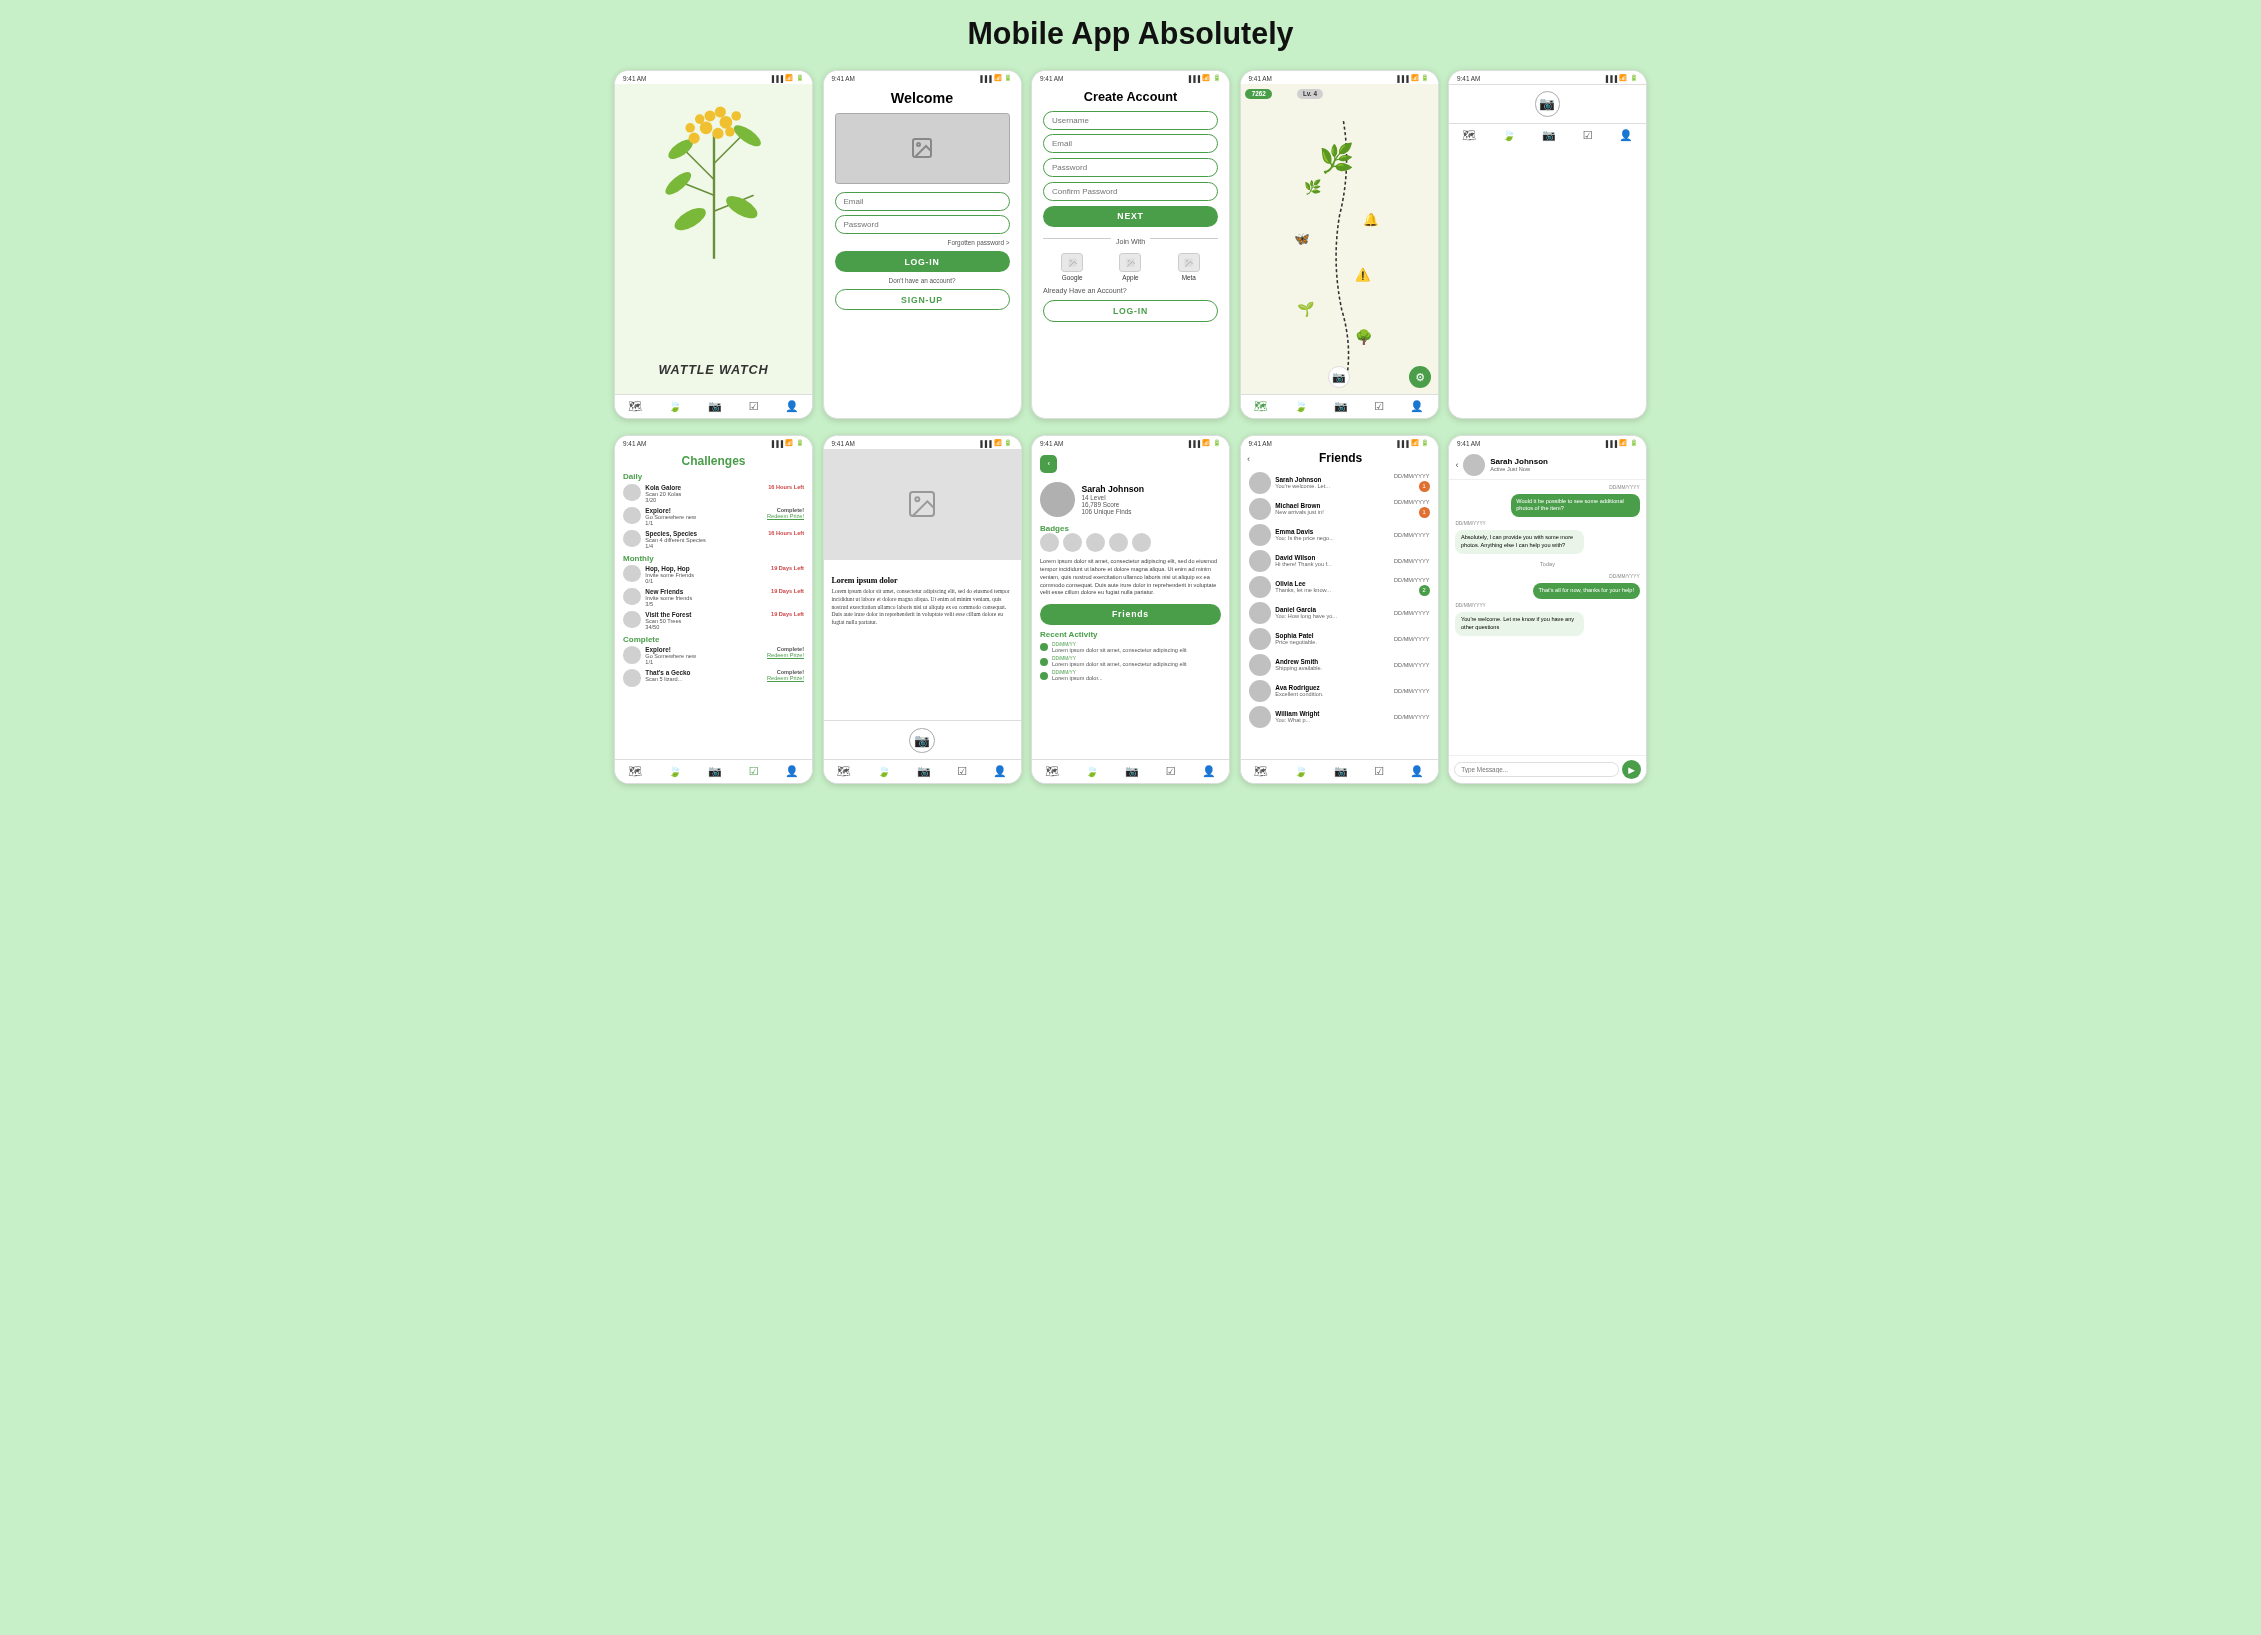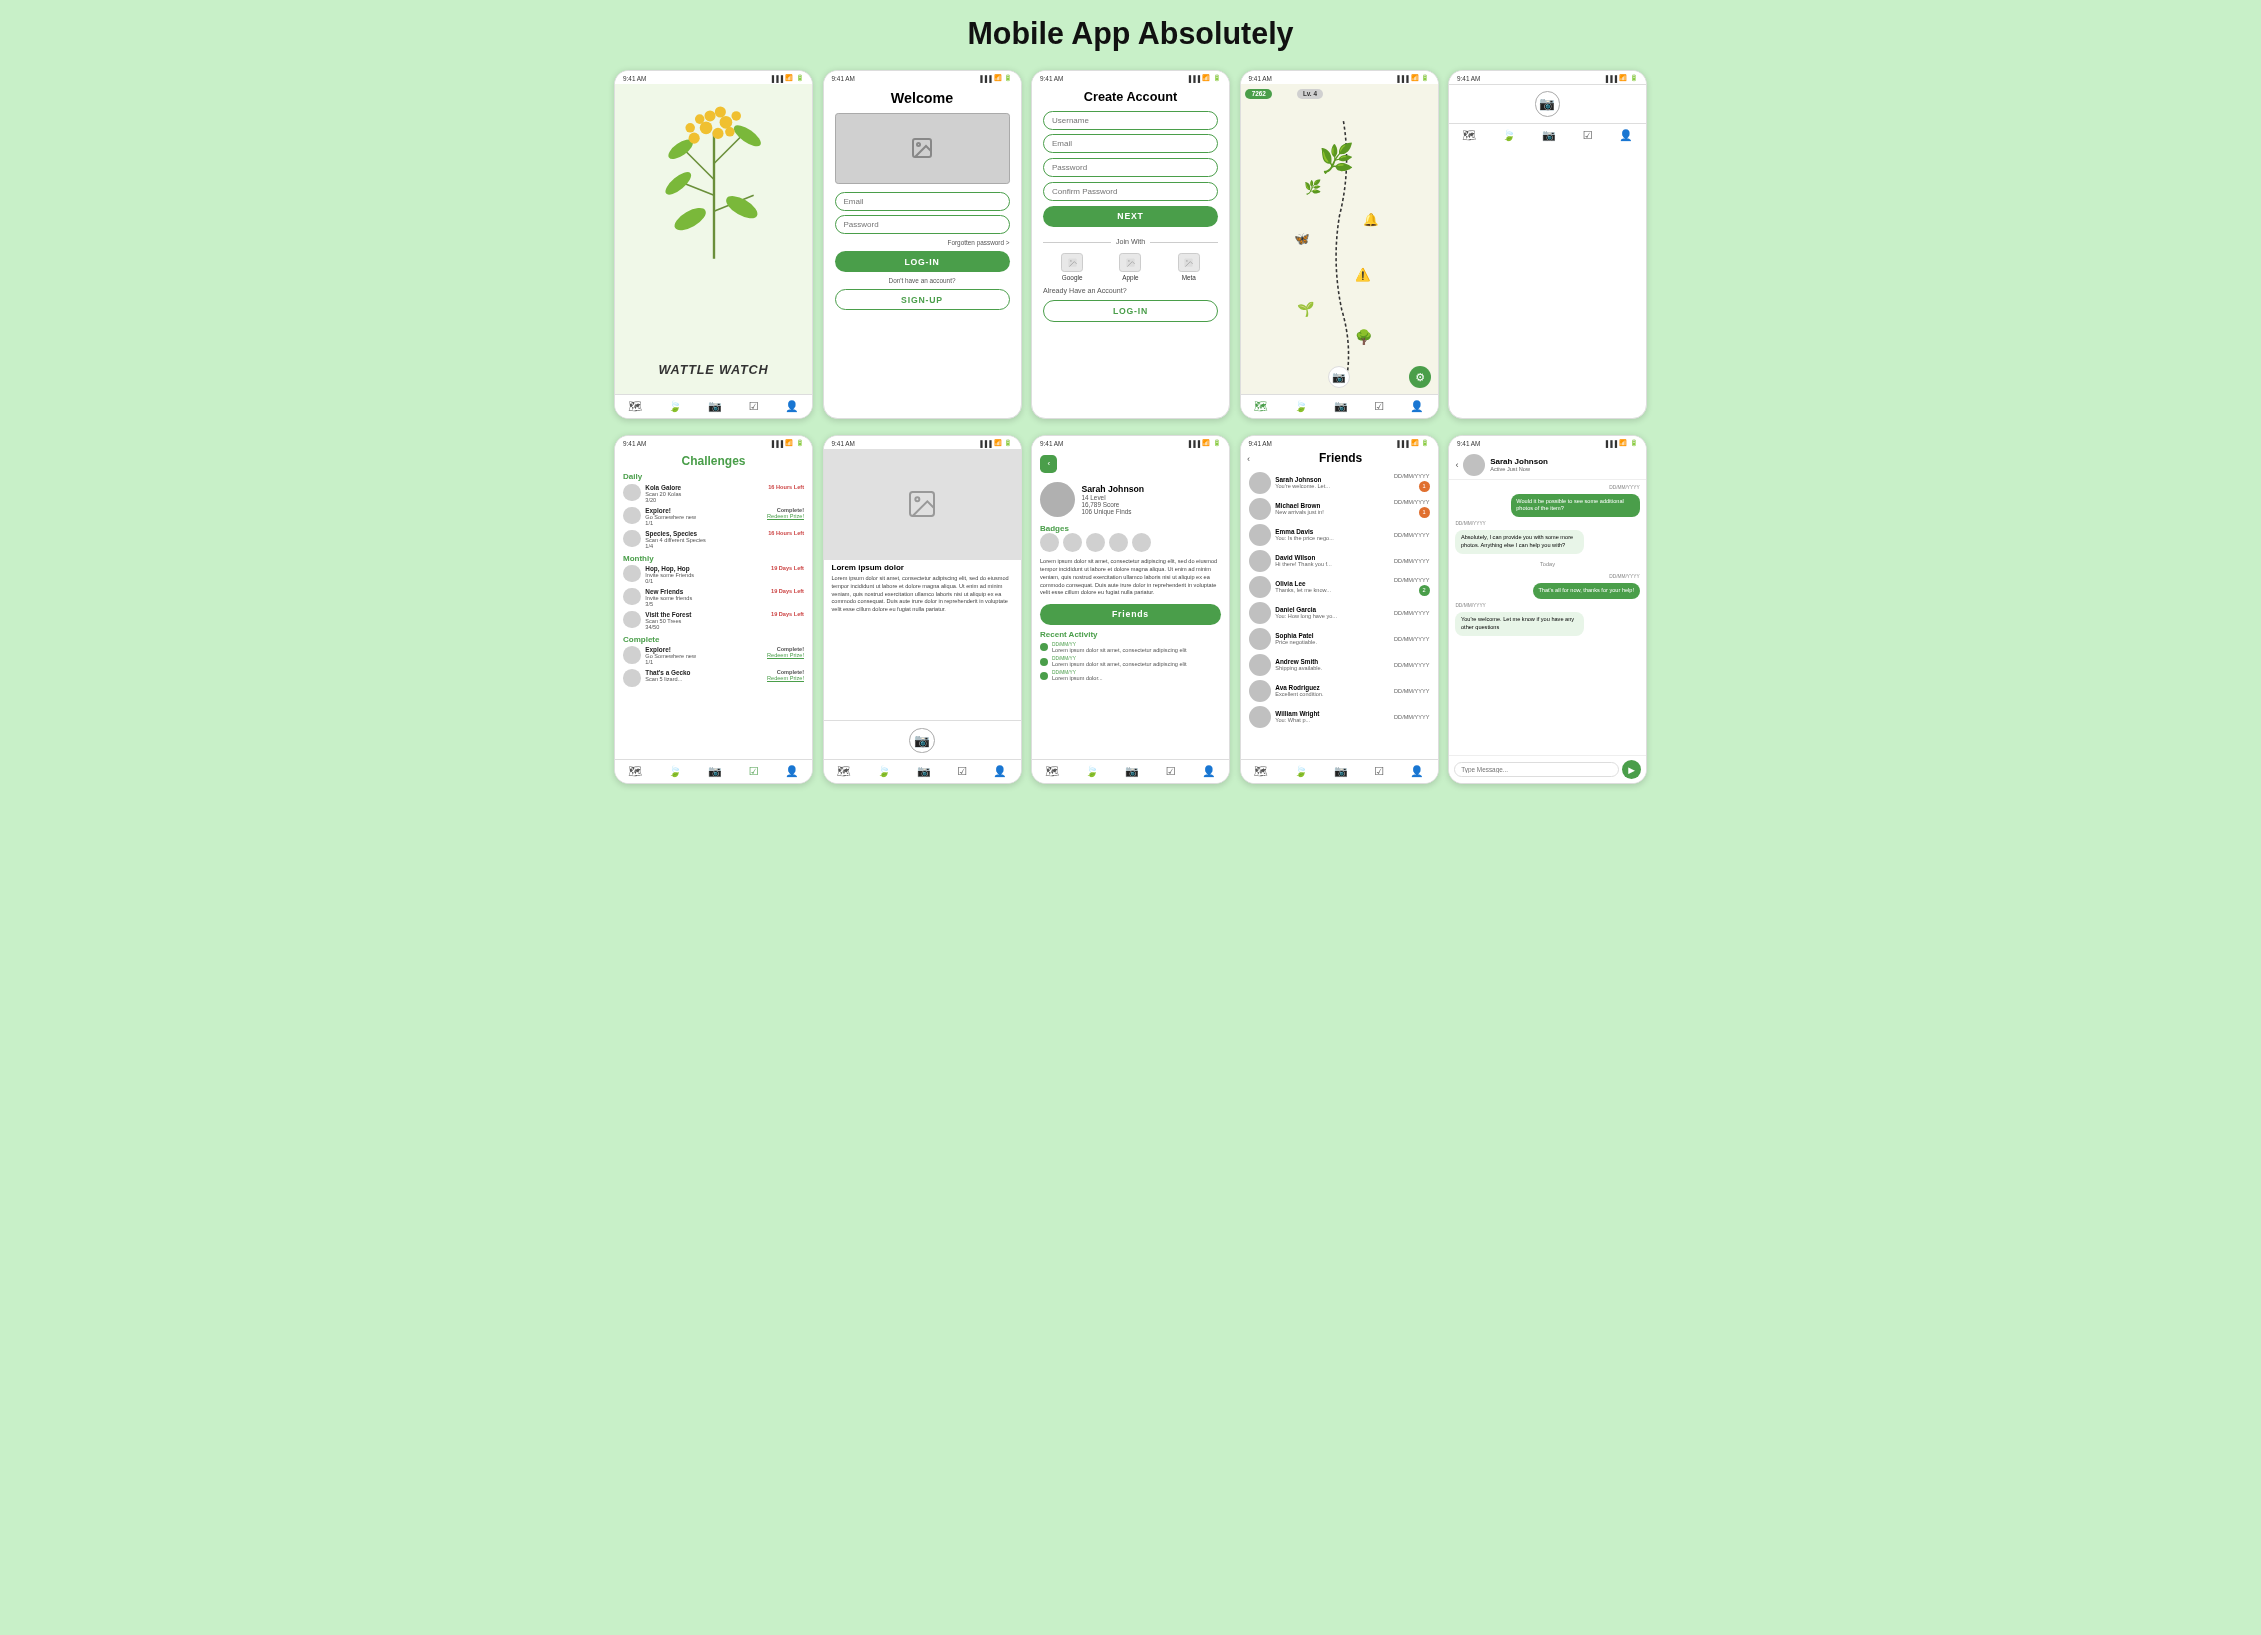--- a/index.html
+++ b/index.html
@@ -164,21 +164,21 @@
     }
     
     .create-title {
       font-size: 12.7px;
       font-weight: 700;
       text-align: center;
       margin-bottom: 6.4px;
     }
     .join-with {
       display: flex;
-      align-items: center;
+      align-items: flex-start;
       gap: 4.8px;
       margin: 6.4px 0;
       font-size: 7.1px;
       color: #555;
     }
     .join-with-line {
       flex: 1;
       height: 0.8px;
       background: #ccc;
     }
@@ -601,21 +601,22 @@
     .item-img-area {
       background: #e0e0e0;
       height: 111px;
       display: flex;
       align-items: center;
       justify-content: center;
       font-size: 22px;
       color: #999;
     }
     .item-text-area {
-      padding: 3px 8px;
+      padding: 16px 8px;
+      font-family: Liberation Serif, serif;
     }
     .item-title {
       font-size: 8px;
       font-weight: 700;
       margin-bottom: 3.2px;
     }
     .item-lorem {
       font-size: 5.6px;
       color: #444;
       line-height: 1.4;

